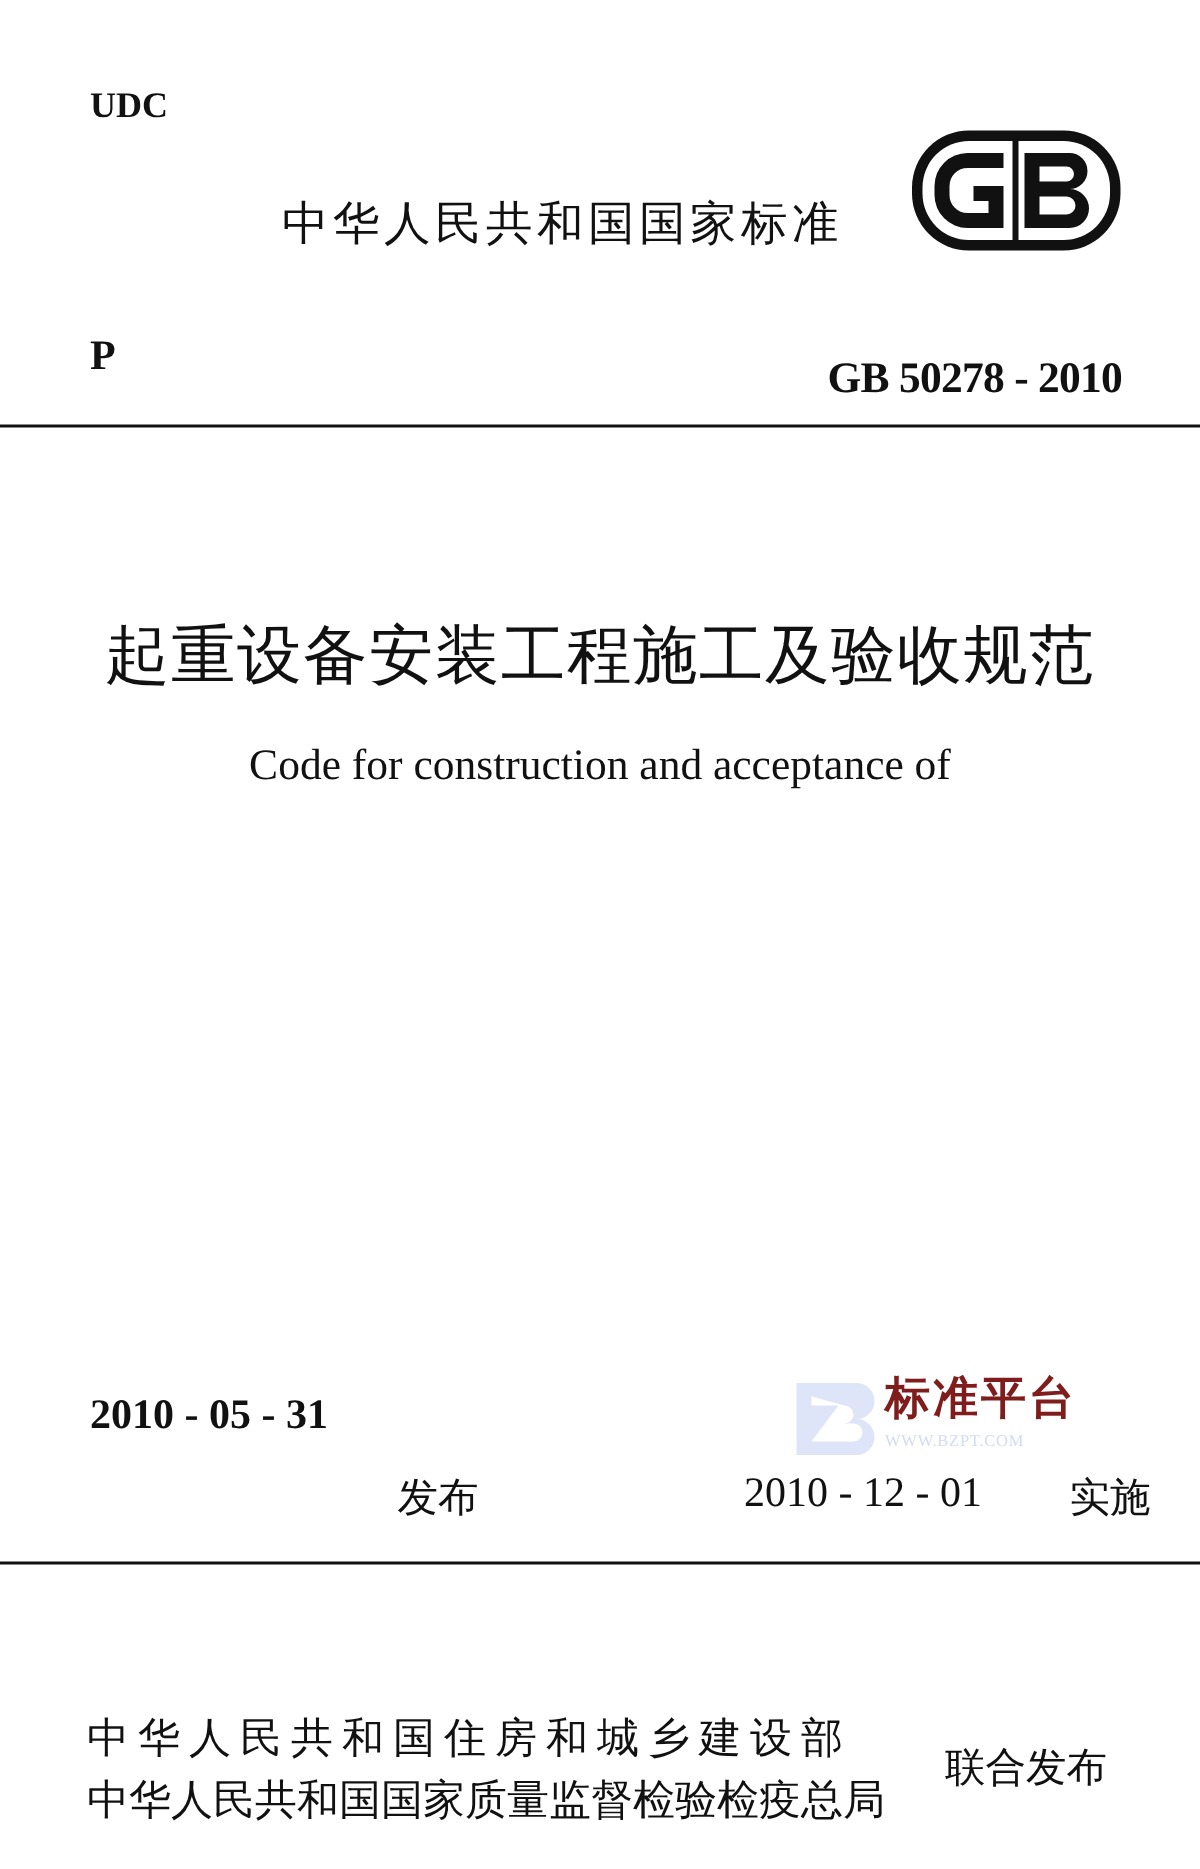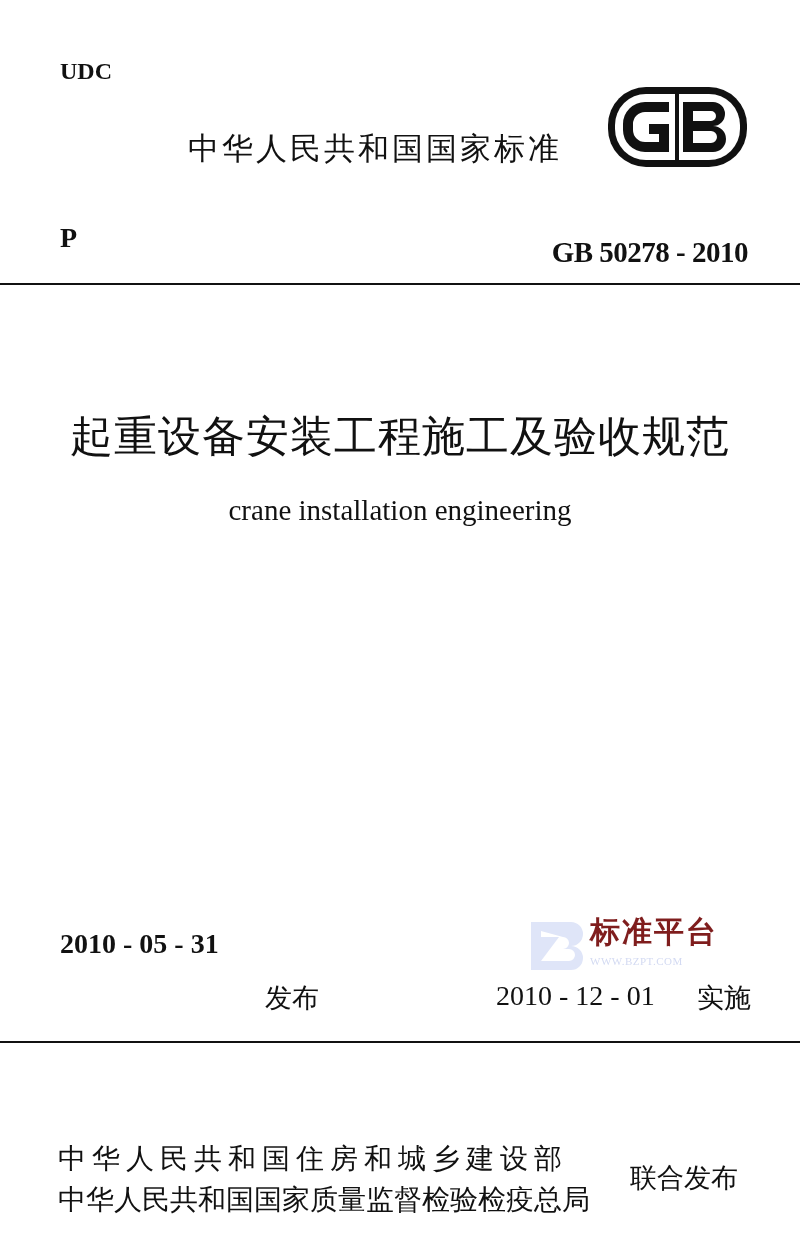--- a/index.html
+++ b/index.html
@@ -15,21 +15,21 @@
   .rule { left: 0; width: 800px; height: 2px; background: #111; }
   .rule1 { top: 283px; }
   .rule2 { top: 1041px; }
   .main-title { left: 0; width: 800px; text-align: center; top: 408px; font-size: 43px; letter-spacing: 1px; }
   .en-title { left: 0; width: 800px; text-align: center; top: 490px; font-size: 29px; line-height: 40px; }
   .wm-text { left: 590px; top: 912px; font-size: 30px; color: #7f1d1d; font-weight: bold; letter-spacing: 2px; }
   .wm-url { left: 590px; top: 955px; font-size: 11px; color: #d3daf2; letter-spacing: 0.5px; text-align: center; }
   .pub-date { left: 60px; top: 928px; font-size: 28px; font-weight: bold; }
   .pub-label { left: 265px; top: 980px; font-size: 27px; }
   .eff-date { left: 496px; top: 980px; font-size: 28px; font-weight: normal; }
-  .eff-label { left: 697px; top: 980px; font-size: 27px; }
+  .eff-label { left: 713px; top: 980px; font-size: 27px; }
   .issuer1 { left: 58px; top: 1140px; font-size: 28px; letter-spacing: 6px; }
   .issuer2 { left: 58px; top: 1181px; font-size: 28px; letter-spacing: 0px; text-align: right; }
   .joint { left: 630px; top: 1160px; font-size: 27px; }
 </style>
 </head>
 <body>
 
 <div class="abs serif udc">UDC</div>
 
 <div class="abs sans std-title">中华人民共和国国家标准</div>
@@ -43,21 +43,21 @@
 </svg>
 
 <div class="abs serif p-class">P</div>
 <div class="abs serif std-no">GB 50278 - 2010</div>
 
 <div class="abs rule rule1"></div>
 
 <div class="abs serif main-title">起重设备安装工程施工及验收规范</div>
 
 <div class="abs serif en-title">
-  <div>crane installation engineering</div>
+  <div>Code for construction and acceptance of</div>
 </div>
 
 <svg class="abs" style="left:527px;top:918px;width:60px;height:56px;" viewBox="0 0 60 56">
   <path d="M4 4 H44 a12 12 0 0 1 0 24 a12 12 0 0 1 0 24 H4 Z M14 13 V19 H32 L14 43 H42 a6 6 0 0 0 0 -12 H36 a6 6 0 0 0 0 -12 Z" fill="#dfe5f8" fill-rule="evenodd"></path>
 </svg>
 <div class="abs serif wm-text">标准平台</div>
 <div class="abs serif wm-url">WWW.BZPT.COM</div>
 
 <div class="abs serif pub-date">2010 - 05 - 31</div>
 <div class="abs sans pub-label">发布</div>

